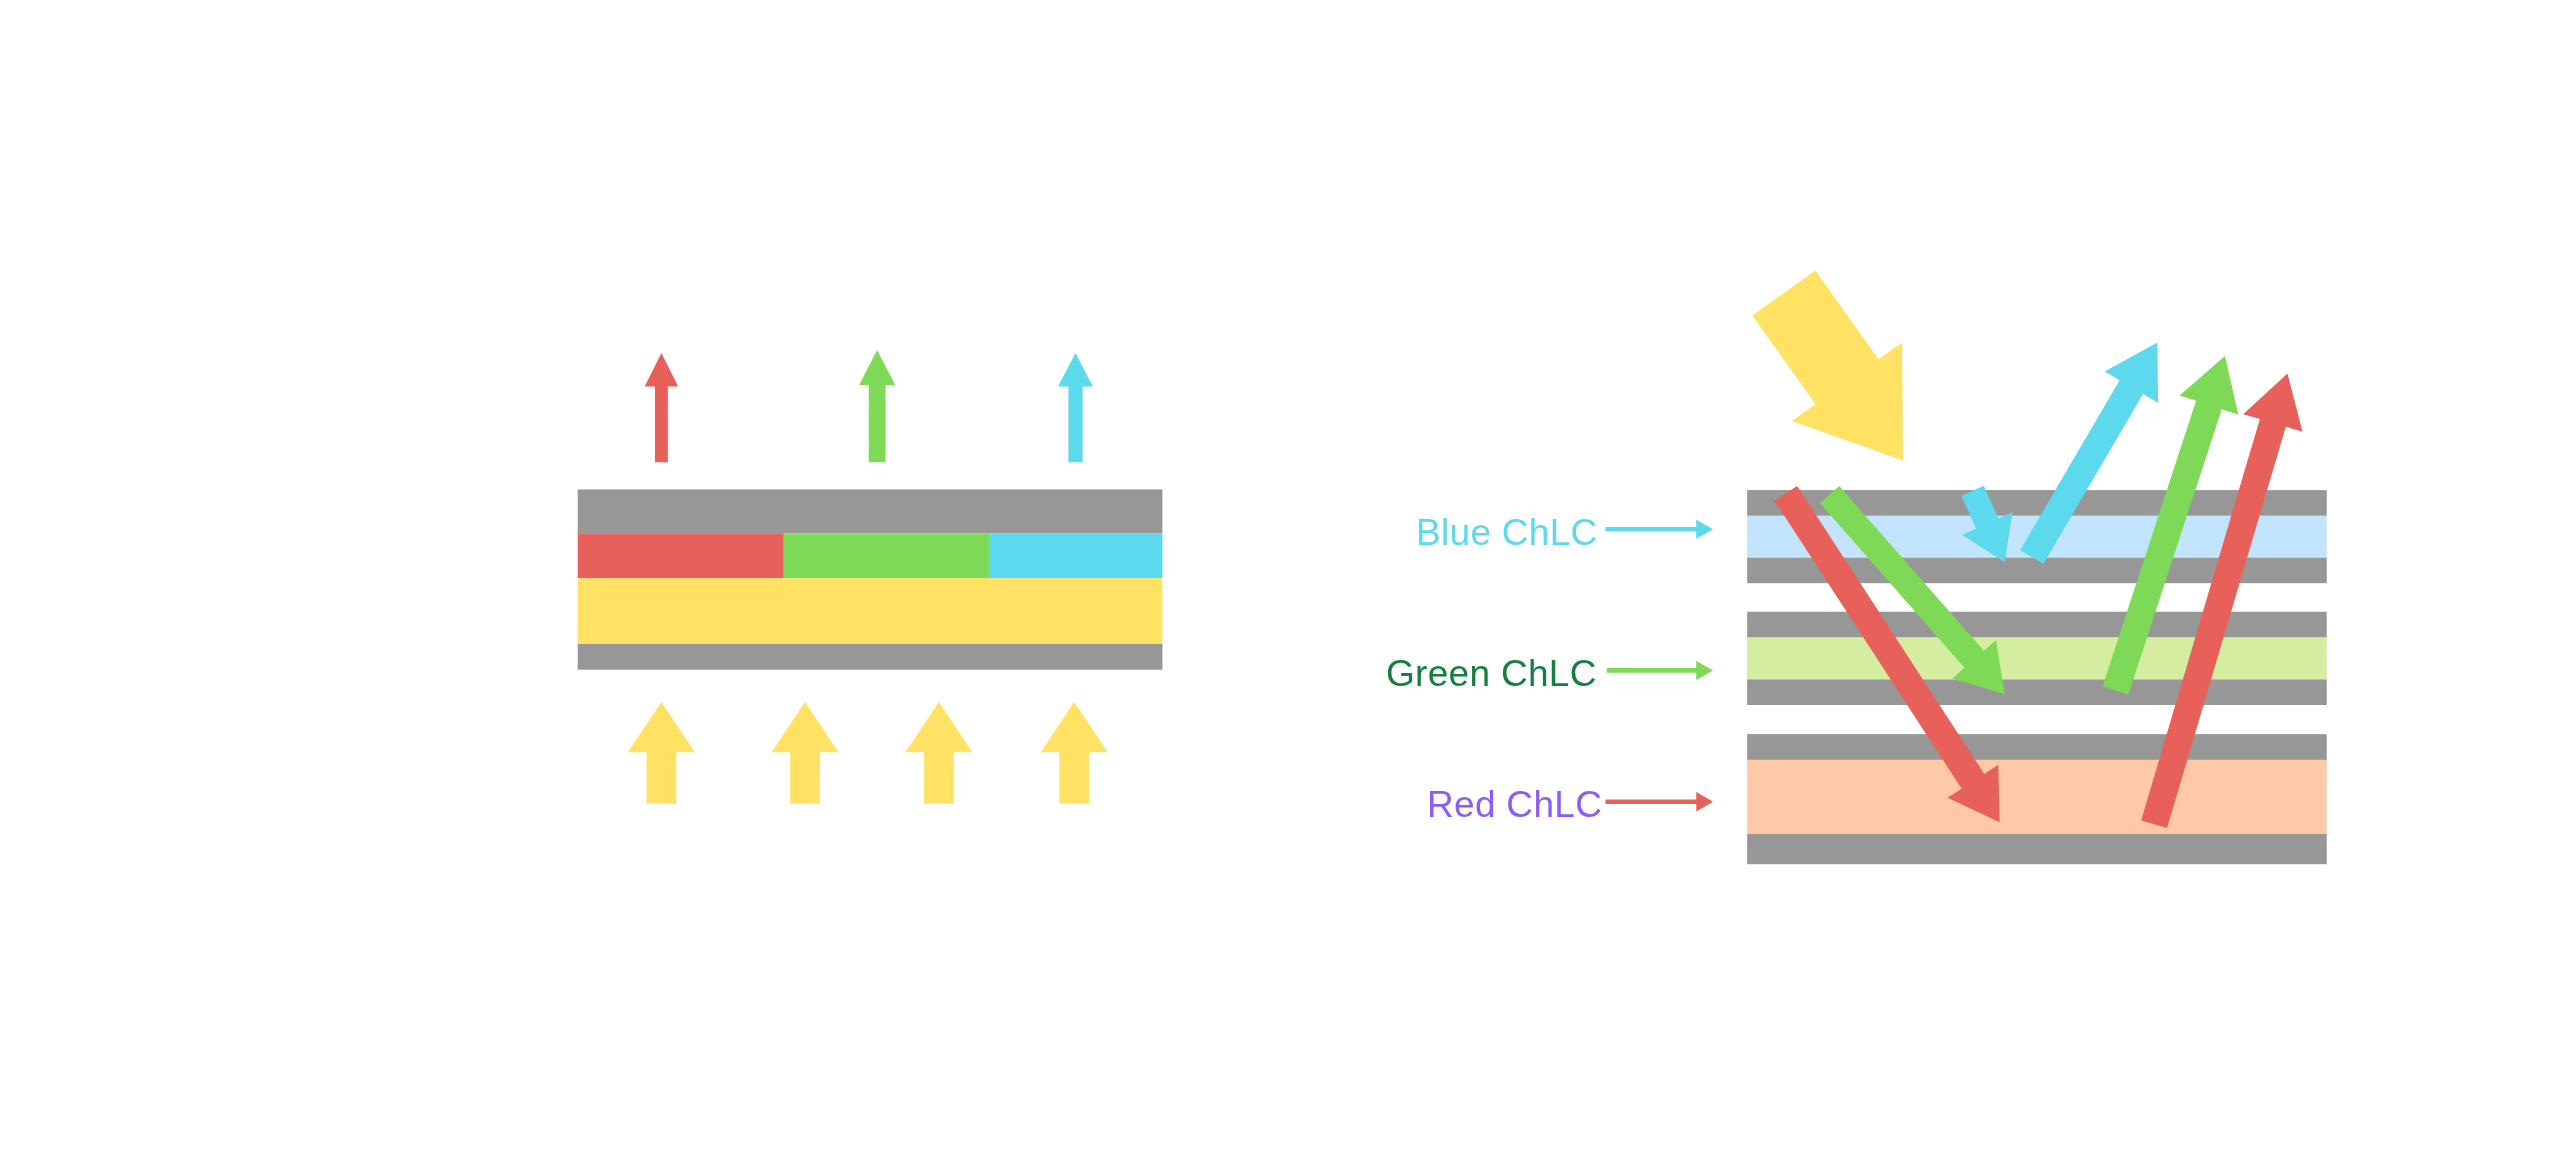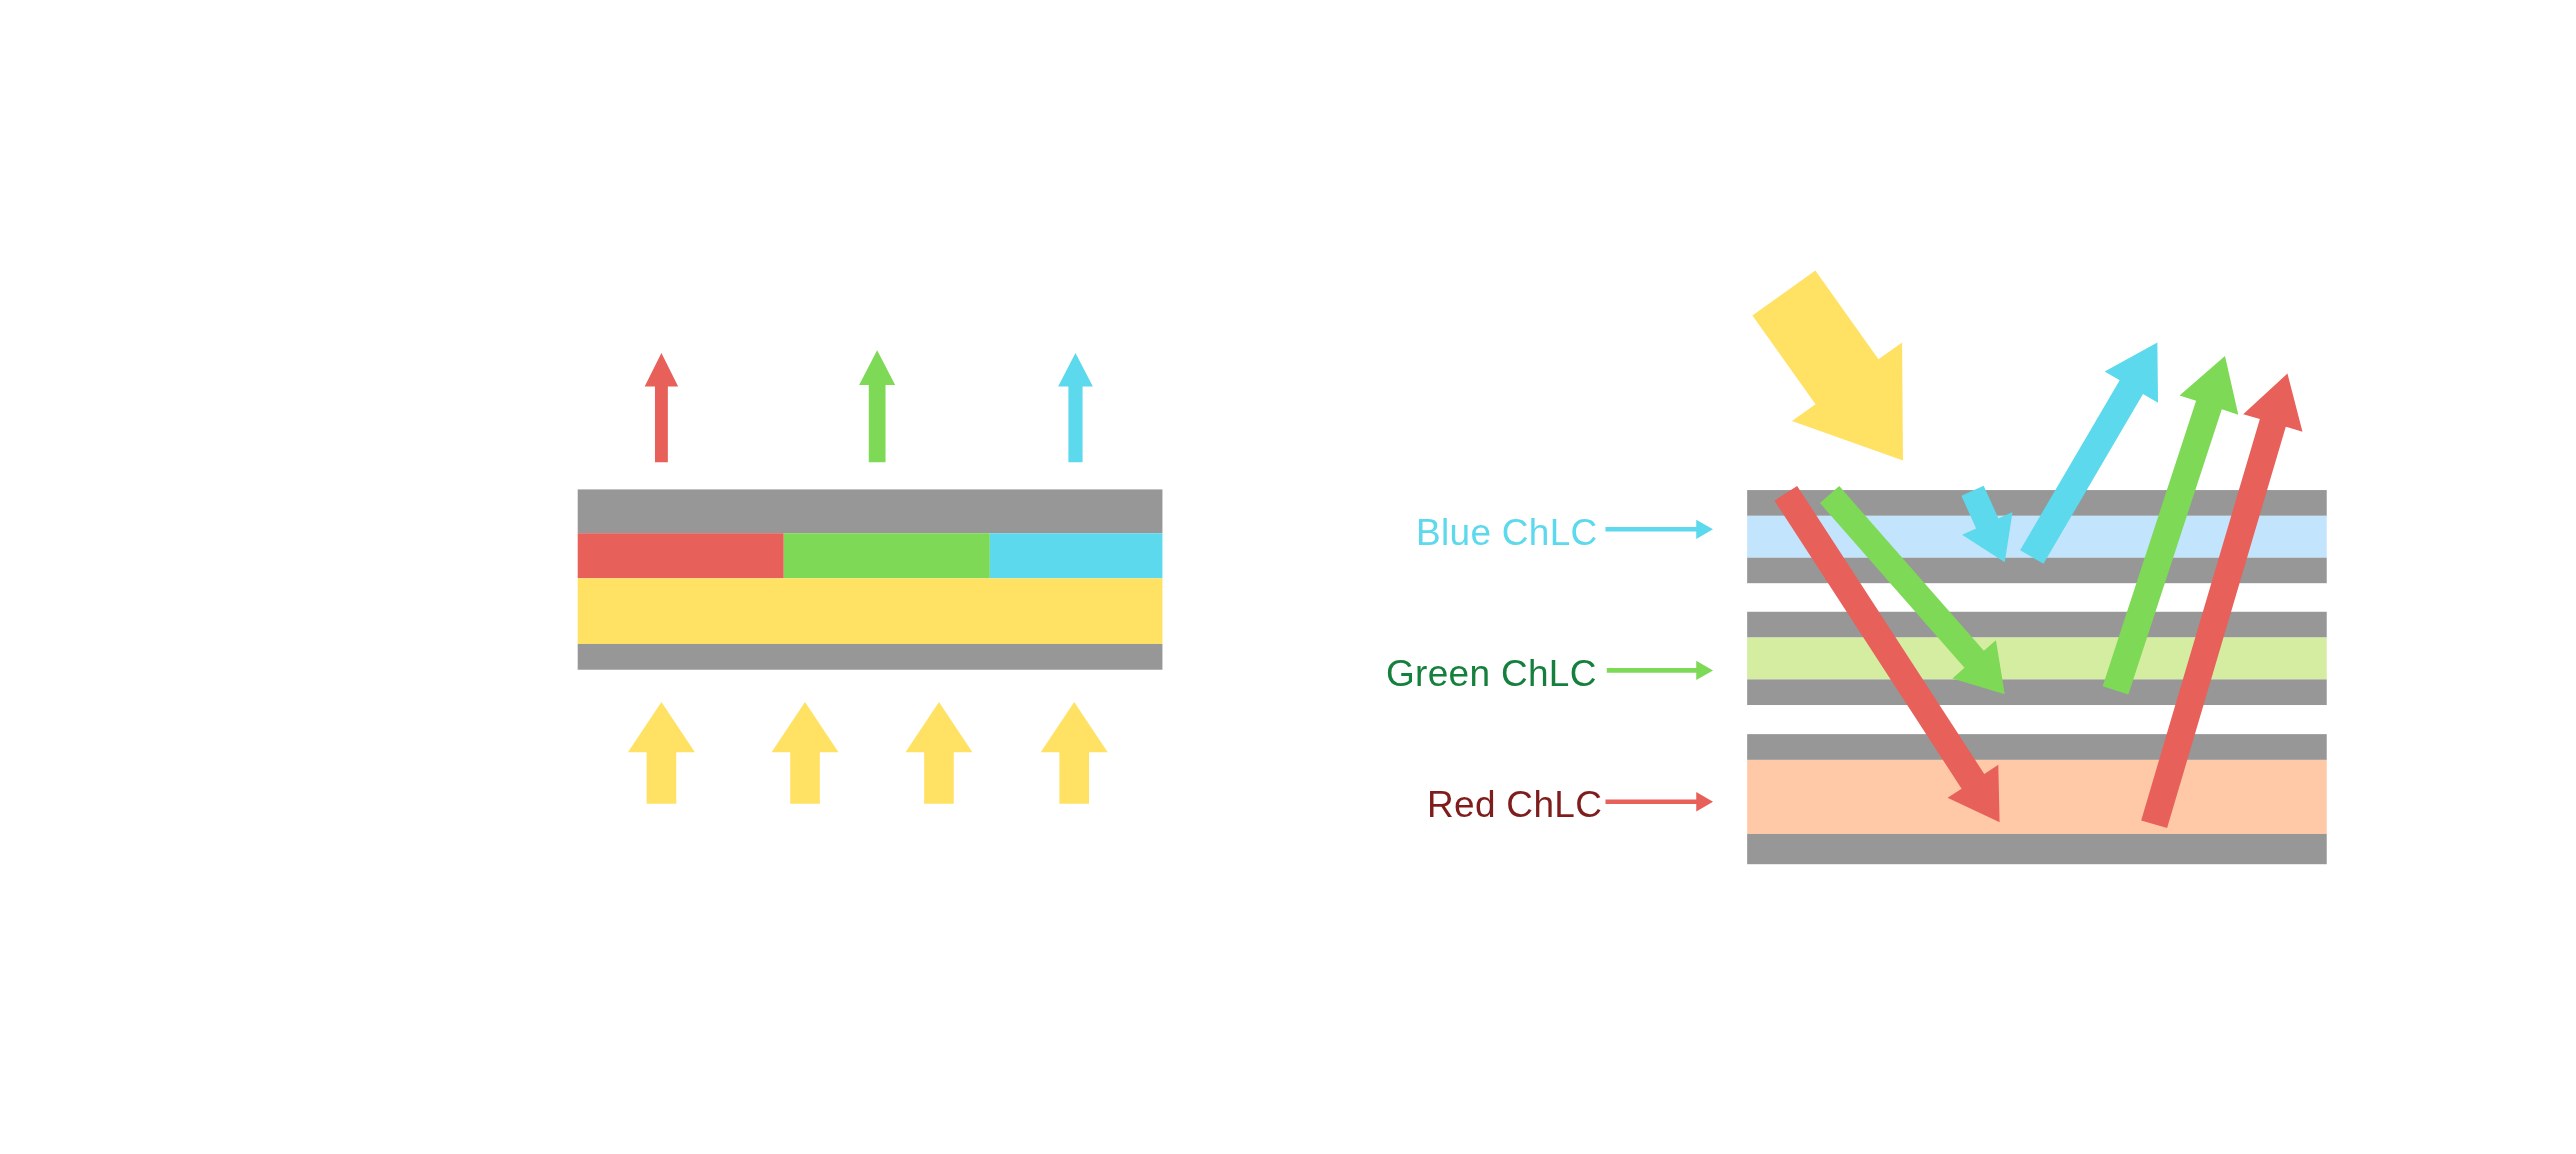--- a/index.html
+++ b/index.html
@@ -74,16 +74,16 @@
     <g id="right-reflected-arrows">
         <polygon points="3173.12,875.61 3327.70,611.65 3351.00,625.29 3350.00,532.00 3268.15,576.78 3291.45,590.42 3136.88,854.39" fill="#5cd9ec"></polygon>
         <polygon points="3304.96,1078.54 3450.05,635.56 3475.71,643.97 3455.00,553.00 3384.48,614.08 3410.14,622.49 3265.04,1065.46" fill="#7ed957"></polygon>
         <polygon points="3365.14,1285.96 3549.45,662.67 3575.34,670.33 3552.00,580.00 3483.28,643.10 3509.18,650.76 3324.86,1274.04" fill="#e8605a"></polygon>
       </g>
 
   </svg>
 
   <div class="lbl" id="lbl0" style="left: 1416px; top: 512px; color: rgb(92, 217, 236);">Blue ChLC</div>
   <div class="lbl" id="lbl1" style="left: 1386px; top: 653px; color: #15803d;">Green ChLC</div>
-  <div class="lbl" id="lbl2" style="left: 1427px; top: 784px; color: #7f1d1d;">Red ChLC</div>
+  <div class="lbl" id="lbl2" style="left: 1427px; top: 784px; color: #8b5cf6;">Red ChLC</div>
 
 </div>
 
 
 </body></html>

